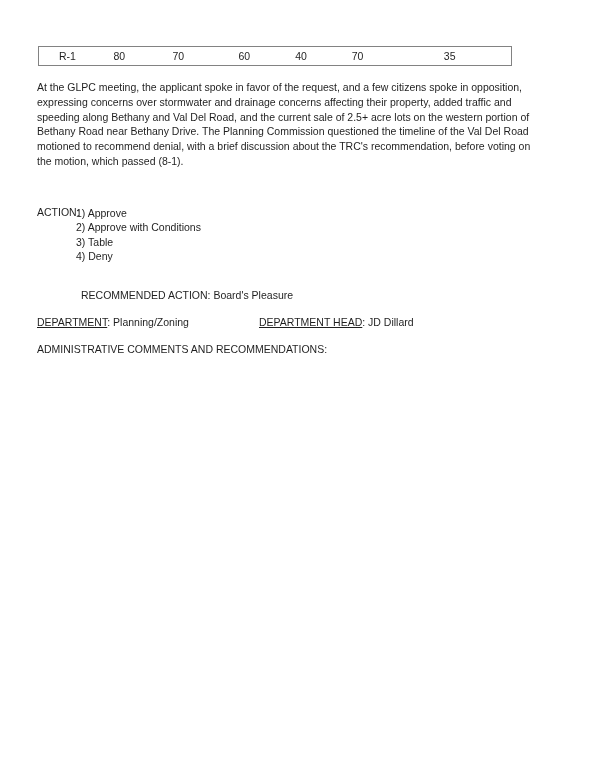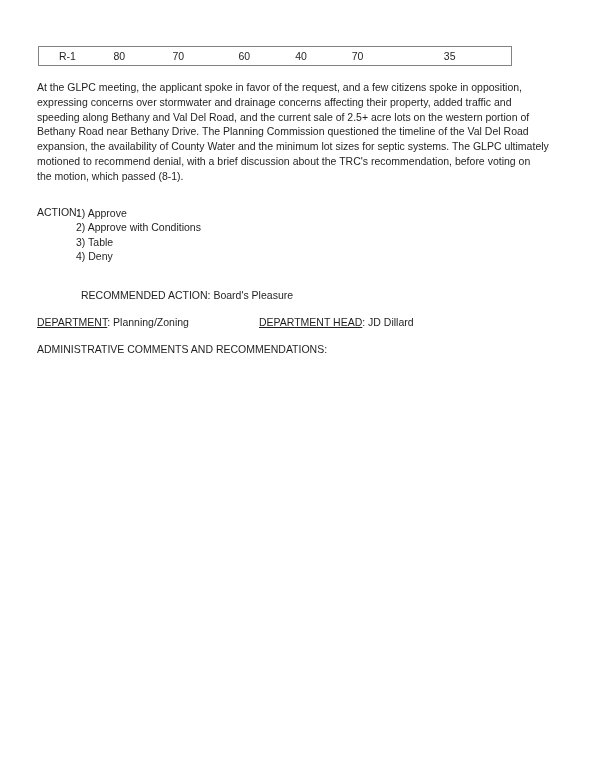--- a/index.html
+++ b/index.html
@@ -114,21 +114,20 @@
     <div class="cell c4">40</div>
     <div class="cell c5">70</div>
     <div class="cell c6">35</div>
   </div>
 
   <div class="paragraph">
     <div class="line">At the GLPC meeting, the applicant spoke in favor of the request, and a few citizens spoke in opposition,</div>
     <div class="line">expressing concerns over stormwater and drainage concerns affecting their property, added traffic and</div>
     <div class="line">speeding along Bethany and Val Del Road, and the current sale of 2.5+ acre lots on the western portion of</div>
     <div class="line">Bethany Road near Bethany Drive. The Planning Commission questioned the timeline of the Val Del Road</div>
-    <div class="line">expansion, the availability of County Water and the minimum lot sizes for septic systems. The GLPC ultimately</div>
     <div class="line">motioned to recommend denial, with a brief discussion about the TRC's recommendation, before voting on</div>
     <div class="line">the motion, which passed (8-1).</div>
   </div>
 
   <div class="options-label">ACTION:</div>
   <div class="options-items">
     <div class="opt-line">1) Approve</div>
     <div class="opt-line">2) Approve with Conditions</div>
     <div class="opt-line">3) Table</div>
     <div class="opt-line">4) Deny</div>

